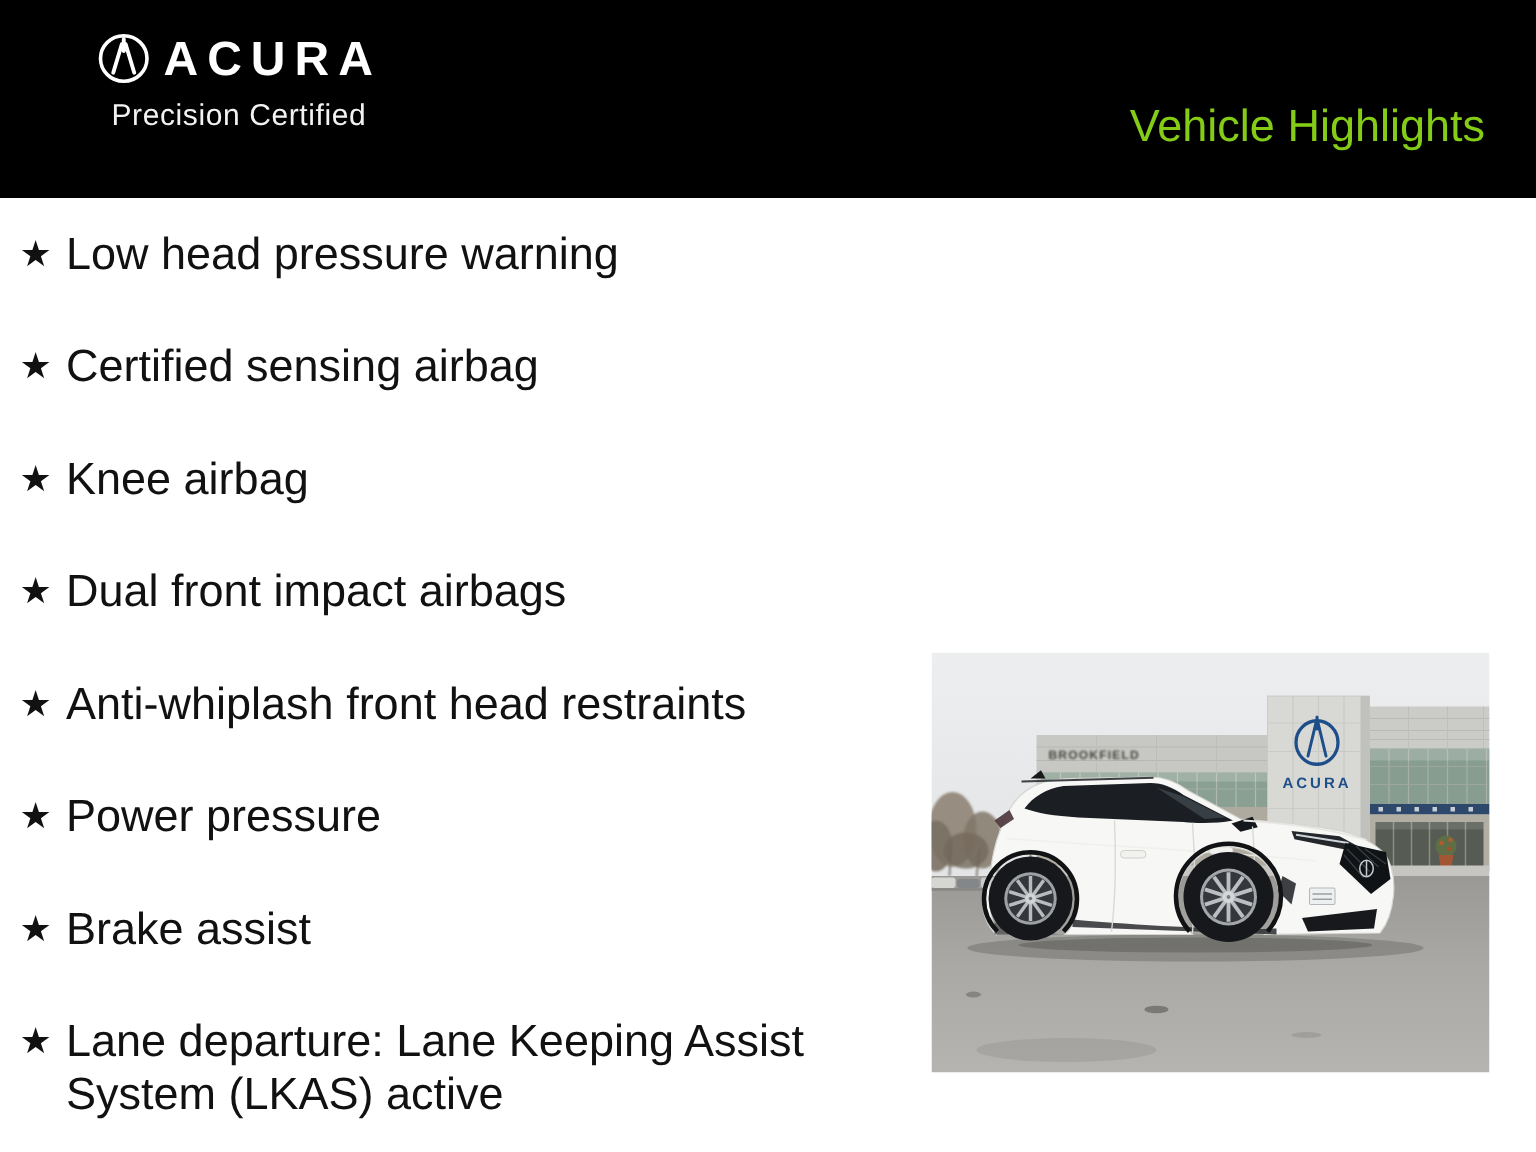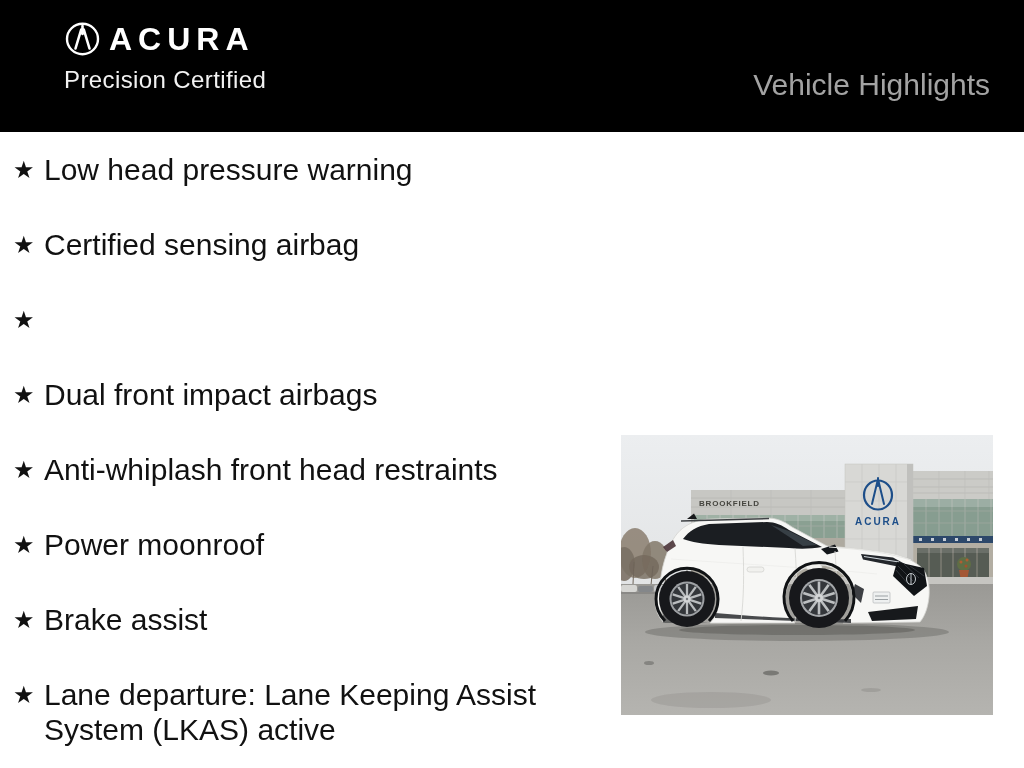--- a/index.html
+++ b/index.html
@@ -5,22 +5,22 @@
   html,body{margin:0;padding:0;background:#ffffff;}
   body{width:1024px;height:768px;font-family:"Liberation Sans",sans-serif;overflow:hidden;}
   .slide{position:relative;width:1024px;height:768px;background:#ffffff;}
 
   
   .header{position:absolute;left:0;top:0;width:1024px;height:132px;background:#000000;}
   .brand{position:absolute;left:64px;top:21px;color:#ffffff;}
   .brand-row{display:flex;align-items:center;height:36px;}
   .caliper-svg{width:37px;height:34px;margin-right:8px;flex:0 0 auto;}
   .wordmark{color:#ffffff;font-weight:700;font-size:32px;letter-spacing:6px;line-height:34px;}
-  .tagline{color:#f2f2f2;font-size:24px;font-weight:400;letter-spacing:0.4px;margin-top:9px;}
-  .page-title{position:absolute;right:34px;top:48px;color:#a3a3a3;font-size:30px;font-weight:400;line-height:34px;}
+  .tagline{color:#f2f2f2;font-size:20px;font-weight:400;letter-spacing:0.4px;margin-top:9px;text-align:center;}
+  .page-title{position:absolute;right:34px;top:48px;color:#84cc16;font-size:30px;font-weight:400;line-height:34px;}
 
   
   .main{position:absolute;left:0;top:132px;width:1024px;height:636px;}
   .list{margin:0;padding:20px 0 0 13px;list-style:none;}
   .item{display:flex;margin-bottom:40px;font-size:30px;line-height:35px;color:#111111;}
   .bullet{flex:0 0 31px;width:31px;font-size:24px;line-height:35px;color:#111111;}
   .item-text{max-width:540px;}
 
   
   .photo{position:absolute;left:621px;top:303px;width:372px;height:280px;margin:0;}
@@ -50,32 +50,33 @@
       <li class="item">
         <span class="bullet">★</span>
         <span class="item-text">Low head pressure warning</span>
       </li>
       <li class="item">
         <span class="bullet">★</span>
         <span class="item-text">Certified sensing airbag</span>
       </li>
       <li class="item">
         <span class="bullet">★</span>
+        <span class="item-text">Knee airbag</span>
       </li>
       <li class="item">
         <span class="bullet">★</span>
         <span class="item-text">Dual front impact airbags</span>
       </li>
       <li class="item">
         <span class="bullet">★</span>
         <span class="item-text">Anti-whiplash front head restraints</span>
       </li>
       <li class="item">
         <span class="bullet">★</span>
-        <span class="item-text">Power moonroof</span>
+        <span class="item-text">Power pressure</span>
       </li>
       <li class="item">
         <span class="bullet">★</span>
         <span class="item-text">Brake assist</span>
       </li>
       <li class="item">
         <span class="bullet">★</span>
         <span class="item-text">Lane departure: Lane Keeping Assist System (LKAS) active</span>
       </li>
     </ul>

